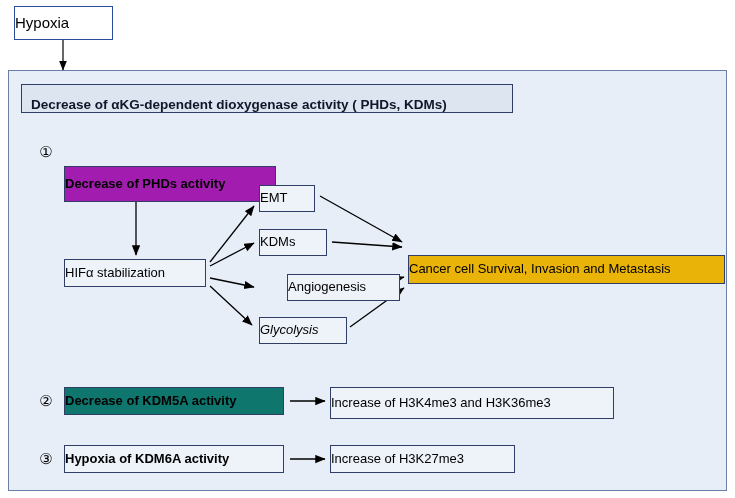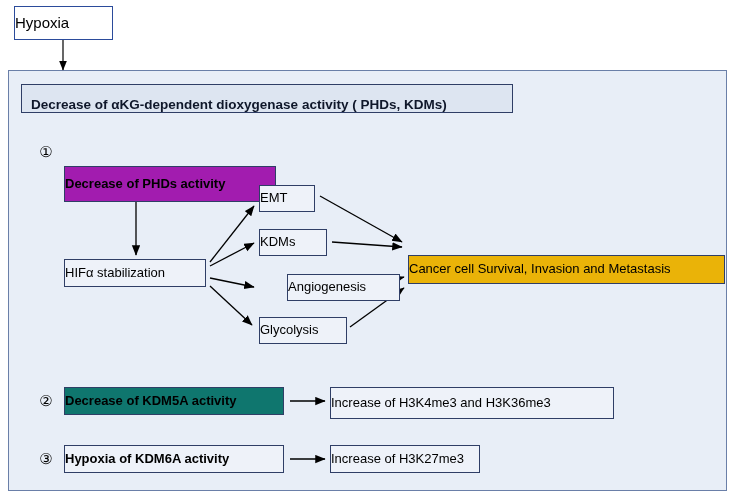--- a/index.html
+++ b/index.html
@@ -118,20 +118,21 @@
     margin-left: 28px;
   }
   .b-glyco {
     left: 259px;
     top: 317px;
     width: 88px;
     height: 27px;
     font-size: 13px;
     background: #eef2f9;
     border: 1px solid #2f3e66;
+    font-style: italic;
   }
   .b-cancer {
     left: 408px;
     top: 255px;
     width: 317px;
     height: 29px;
     font-size: 13px;
     background: #eab308;
     border: 1px solid #2f3e66;
   }
@@ -160,21 +161,21 @@
     width: 220px;
     height: 28px;
     font-size: 13px;
     font-weight: bold;
     background: #eef2f9;
     border: 1px solid #2f3e66;
   }
   .b-h3k27 {
     left: 330px;
     top: 445px;
-    width: 150px;
+    width: 185px;
     height: 28px;
     font-size: 13px;
     background: #eef2f9;
     border: 1px solid #2f3e66;
   }
   .n1 { left: 36px; top: 143px; }
   .n2 { left: 36px; top: 392px; }
   .n3 { left: 36px; top: 450px; }
   svg.arrows {
     position: absolute;

